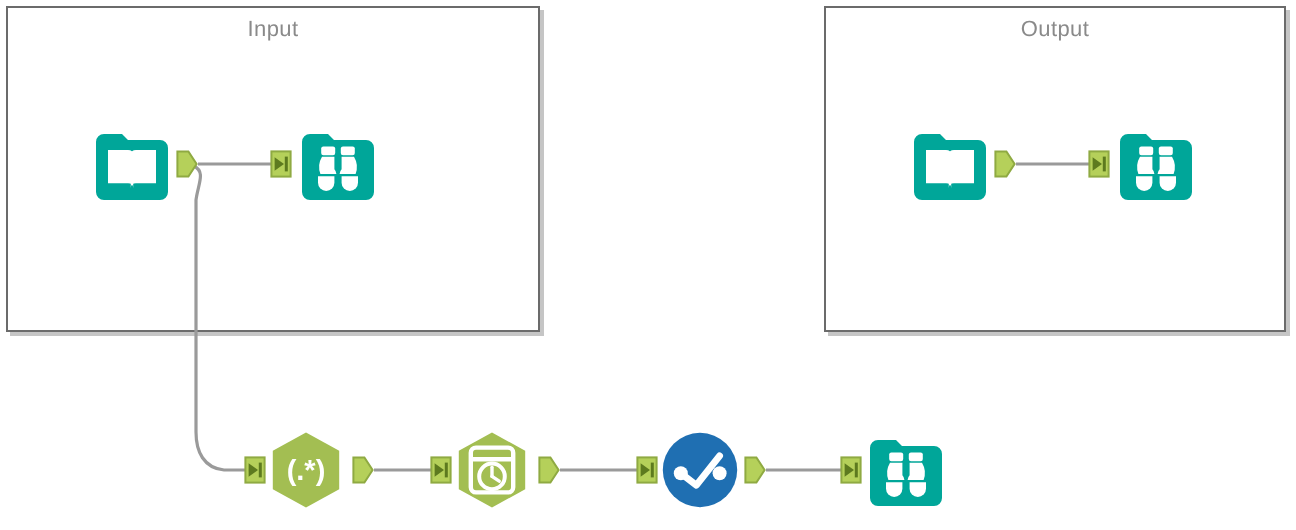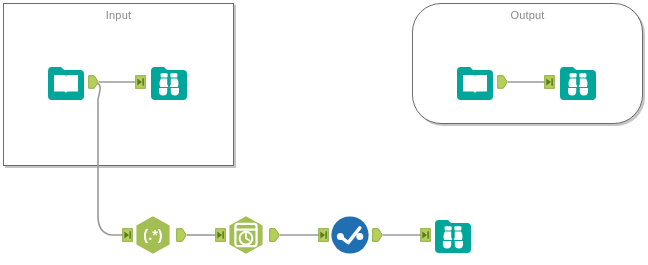--- a/index.html
+++ b/index.html
@@ -66,25 +66,25 @@
     fill: none;
     stroke: #9a9a9a;
     stroke-width: 1.6;
   }
 </style>
 </head>
 <body>
 
 <div id="canvas" style="width: 648px; height: 265px; background: rgb(255, 255, 255);">
 
-  <div class="tool-container" id="input-container" style="left: 3px; top: 3px; width: 231px; height: 163px; border-color: rgb(107, 107, 107);">
+  <div class="tool-container" id="input-container" style="left: 3px; top: 3px; width: 267px; height: 163px; border-color: rgb(107, 107, 107);">
     <div class="container-title" style="color: rgb(138, 138, 138);">Input</div>
   </div>
 
-  <div class="tool-container" id="output-container" style="left: 412px; top: 3px; width: 231px; height: 121px; border-color: rgb(107, 107, 107); border-radius: 29px;">
+  <div class="tool-container" id="output-container" style="left: 412px; top: 3px; width: 231px; height: 163px; border-color: rgb(107, 107, 107);">
     <div class="container-title" style="color: rgb(138, 138, 138);">Output</div>
   </div>
 
   <svg id="wires" width="648" height="265">
       <path d="M 99 82 L 136 82" class="wire" stroke="#9a9a9a"></path>
       <path d="M 97 83 C 103 86 99 92 98 100 L 98 216 C 98 226 102 234 112 235 L 124 235" class="wire" stroke="#9a9a9a"></path>
       <path d="M 187 235 L 216 235" class="wire" stroke="#9a9a9a"></path>
       <path d="M 280 235 L 319 235" class="wire" stroke="#9a9a9a"></path>
       <path d="M 383 235 L 421 235" class="wire" stroke="#9a9a9a"></path>
       <path d="M 508 82 L 545 82" class="wire" stroke="#9a9a9a"></path>

